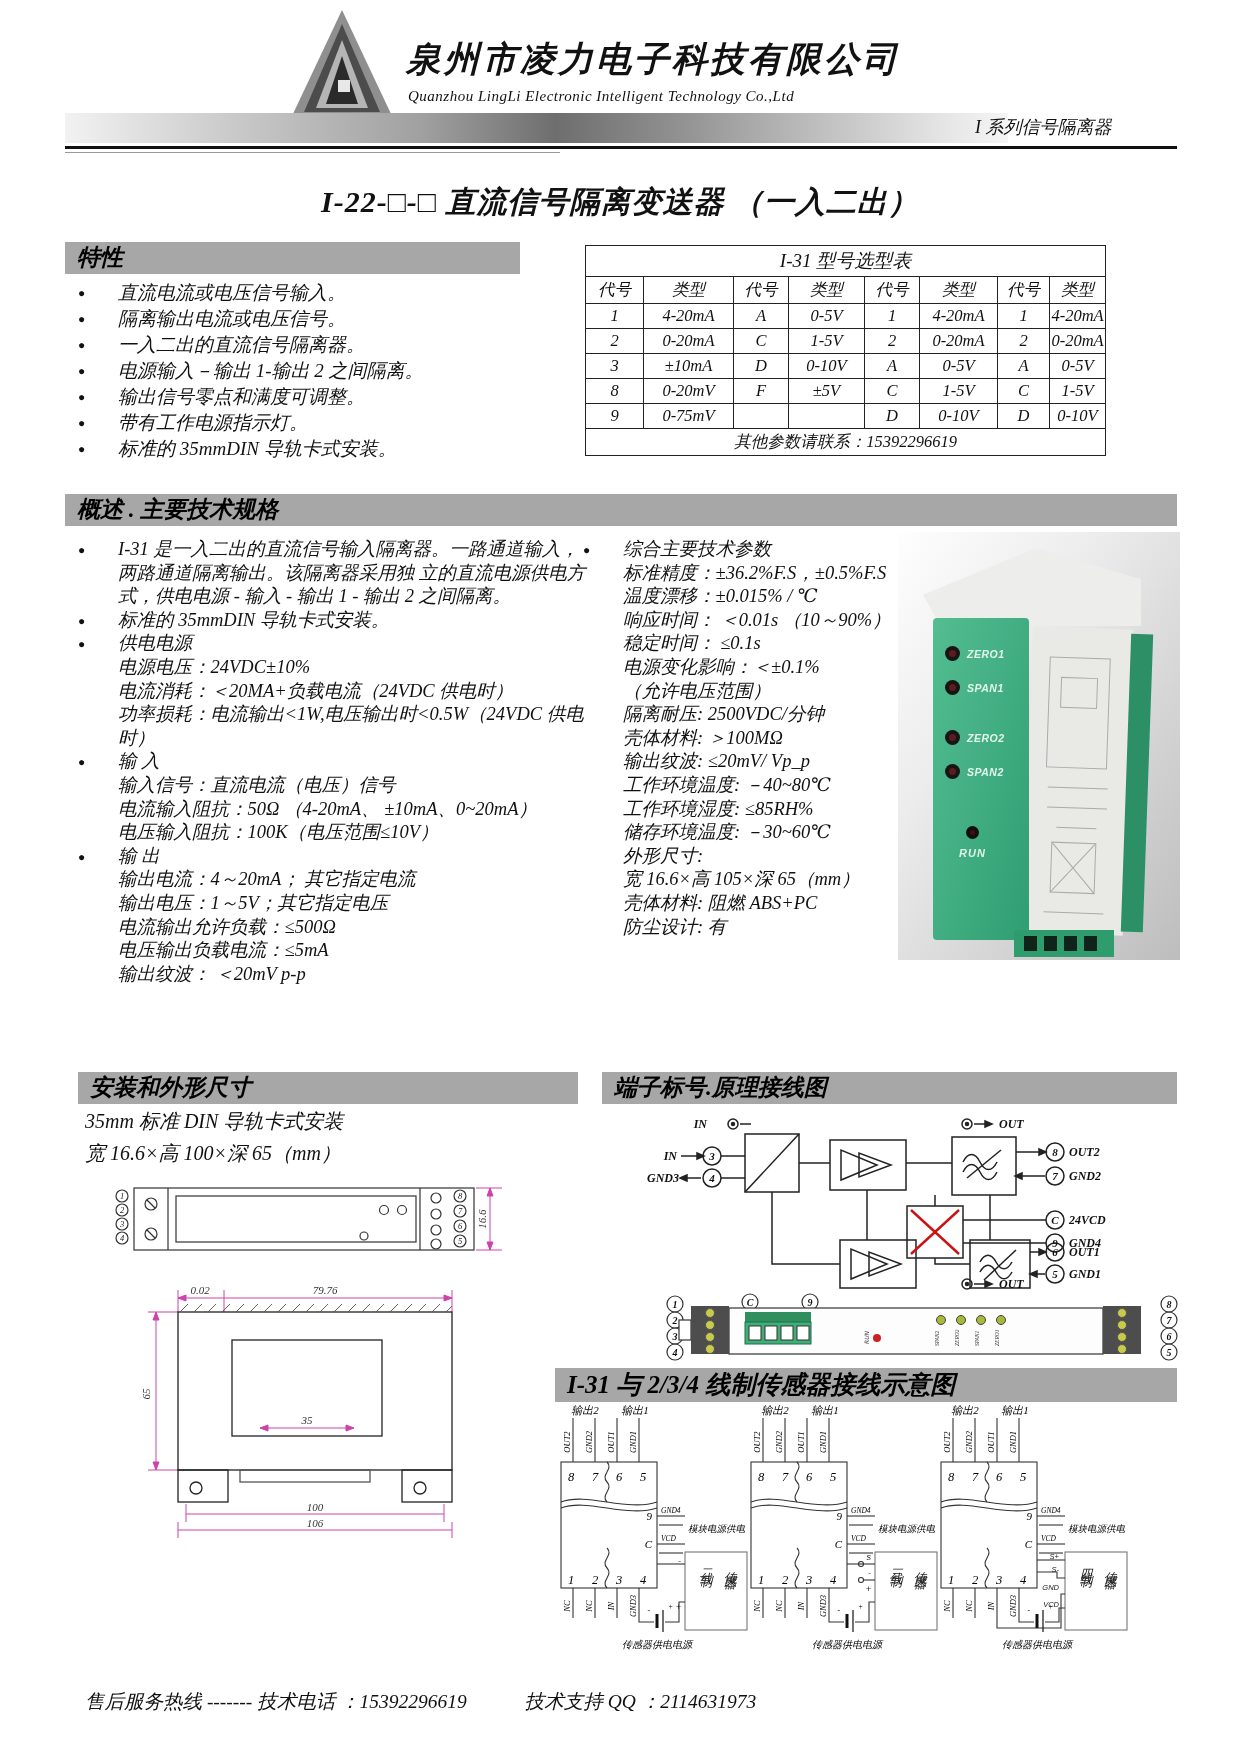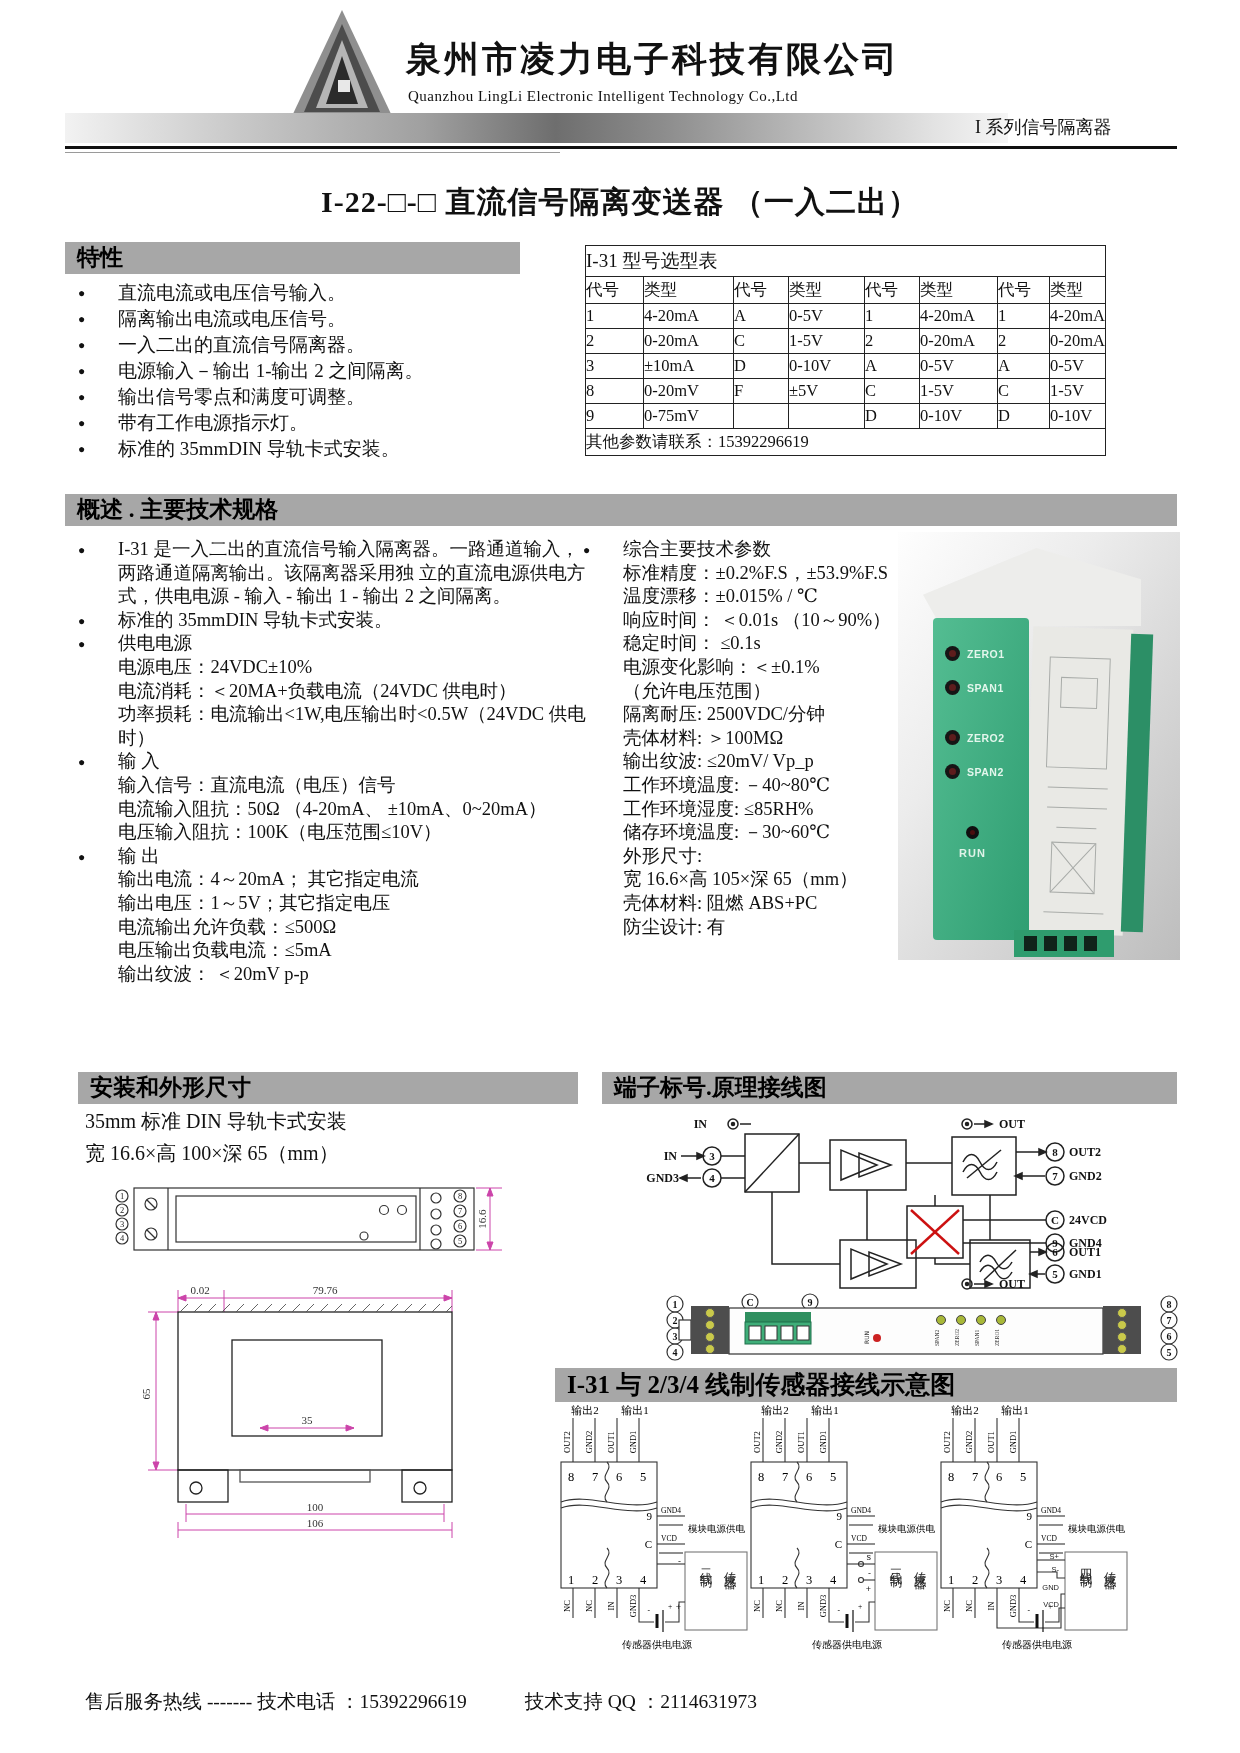--- a/index.html
+++ b/index.html
@@ -1,17 +1,17 @@
 <!DOCTYPE html>
 <html><head>
 <meta charset="utf-8">
 <style>
   html,body{margin:0;padding:0;background:#ffffff;}
   #page{position:relative;width:1240px;height:1753px;background:#fff;overflow:hidden;
-        font-family:"Liberation Serif","DejaVu Serif",serif;color:#111;}
+        font-family:"Liberation Serif","DejaVu Serif",serif;color:#111;font-style:italic;}
   .abs{position:absolute;}
 
   
   .company-cn{left:406px;top:36px;font-size:35px;font-weight:bold;letter-spacing:3px;}
   .company-en{left:408px;top:88px;font-size:15px;letter-spacing:.5px;}
   .banner{left:65px;top:113px;width:943px;height:30px;
      background:linear-gradient(to right,#f2f2f2 0%,#c9c9c9 18%,#a0a0a0 38%,#6e6e6e 52%,#8e8e8e 64%,#b9b9b9 78%,#e2e2e2 92%,#f5f5f5 100%);}
   .series-label{left:975px;top:115px;font-size:18px;}
   .header-rule{left:65px;top:146px;width:1112px;height:3px;background:#101010;}
   .header-rule2{left:65px;top:152px;width:495px;height:1px;background:#9a9a9a;}
@@ -32,21 +32,21 @@
   .li.b::before{content:"●";position:absolute;left:8px;top:1px;font-size:12px;}
   .features-list{left:70px;top:280px;width:470px;}
   .ov{font-size:18.5px;}
   .ov .li{line-height:23.6px;margin:0;}
   .ov-left{left:70px;top:538px;width:520px;}
   .ov-right{left:575px;top:538px;width:320px;}
   .ov-right .li{white-space:nowrap;}
 
   
   .sel-table{left:585px;top:245px;width:520px;border-collapse:collapse;table-layout:fixed;}
-  .sel-table td,.sel-table th{border:1px solid #222;text-align:left;font-weight:normal;
+  .sel-table td,.sel-table th{border:1px solid #222;text-align:center;font-weight:normal;
       font-size:16.5px;padding:2px 0;overflow:hidden;}
   .sel-table .tt{font-size:19px;height:26px;}
   .sel-table .gh{font-size:18px;}
 
   
   .product-photo{left:898px;top:532px;width:282px;height:428px;
       background:linear-gradient(125deg,#fefefe 0%,#ececec 35%,#cfcfcf 75%,#bdbdbd 100%);}
   .mod-cap{position:absolute;left:25px;top:16px;width:218px;height:78px;background:#ededeb;
       clip-path:polygon(0 60%,52% 0,100% 40%,100% 100%,8% 100%);}
   .mod-front{position:absolute;left:35px;top:86px;width:96px;height:322px;border-radius:4px;
@@ -209,21 +209,21 @@
     <div class="li b">输 出</div>
     <div class="li">输出电流：4～20mA； 其它指定电流</div>
     <div class="li">输出电压：1～5V；其它指定电压</div>
     <div class="li">电流输出允许负载：≤500Ω</div>
     <div class="li">电压输出负载电流：≤5mA</div>
     <div class="li">输出纹波： ＜20mV p-p</div>
   </div>
 
   <div class="abs list ov ov-right">
     <div class="li b">综合主要技术参数</div>
-    <div class="li">标准精度：±0.2%F.S，±53.9%F.S</div>
+    <div class="li">标准精度：±36.2%F.S，±0.5%F.S</div>
     <div class="li">温度漂移：±0.015% /  ℃</div>
     <div class="li">响应时间： ＜0.01s （10～90%）</div>
     <div class="li">稳定时间： ≤0.1s</div>
     <div class="li">电源变化影响：＜±0.1%</div>
     <div class="li">（允许电压范围）</div>
     <div class="li">隔离耐压: 2500VDC/分钟</div>
     <div class="li">壳体材料: ＞100MΩ</div>
     <div class="li">输出纹波: ≤20mV/ Vp_p</div>
     <div class="li">工作环境温度: －40~80℃</div>
     <div class="li">工作环境湿度: ≤85RH%</div>

